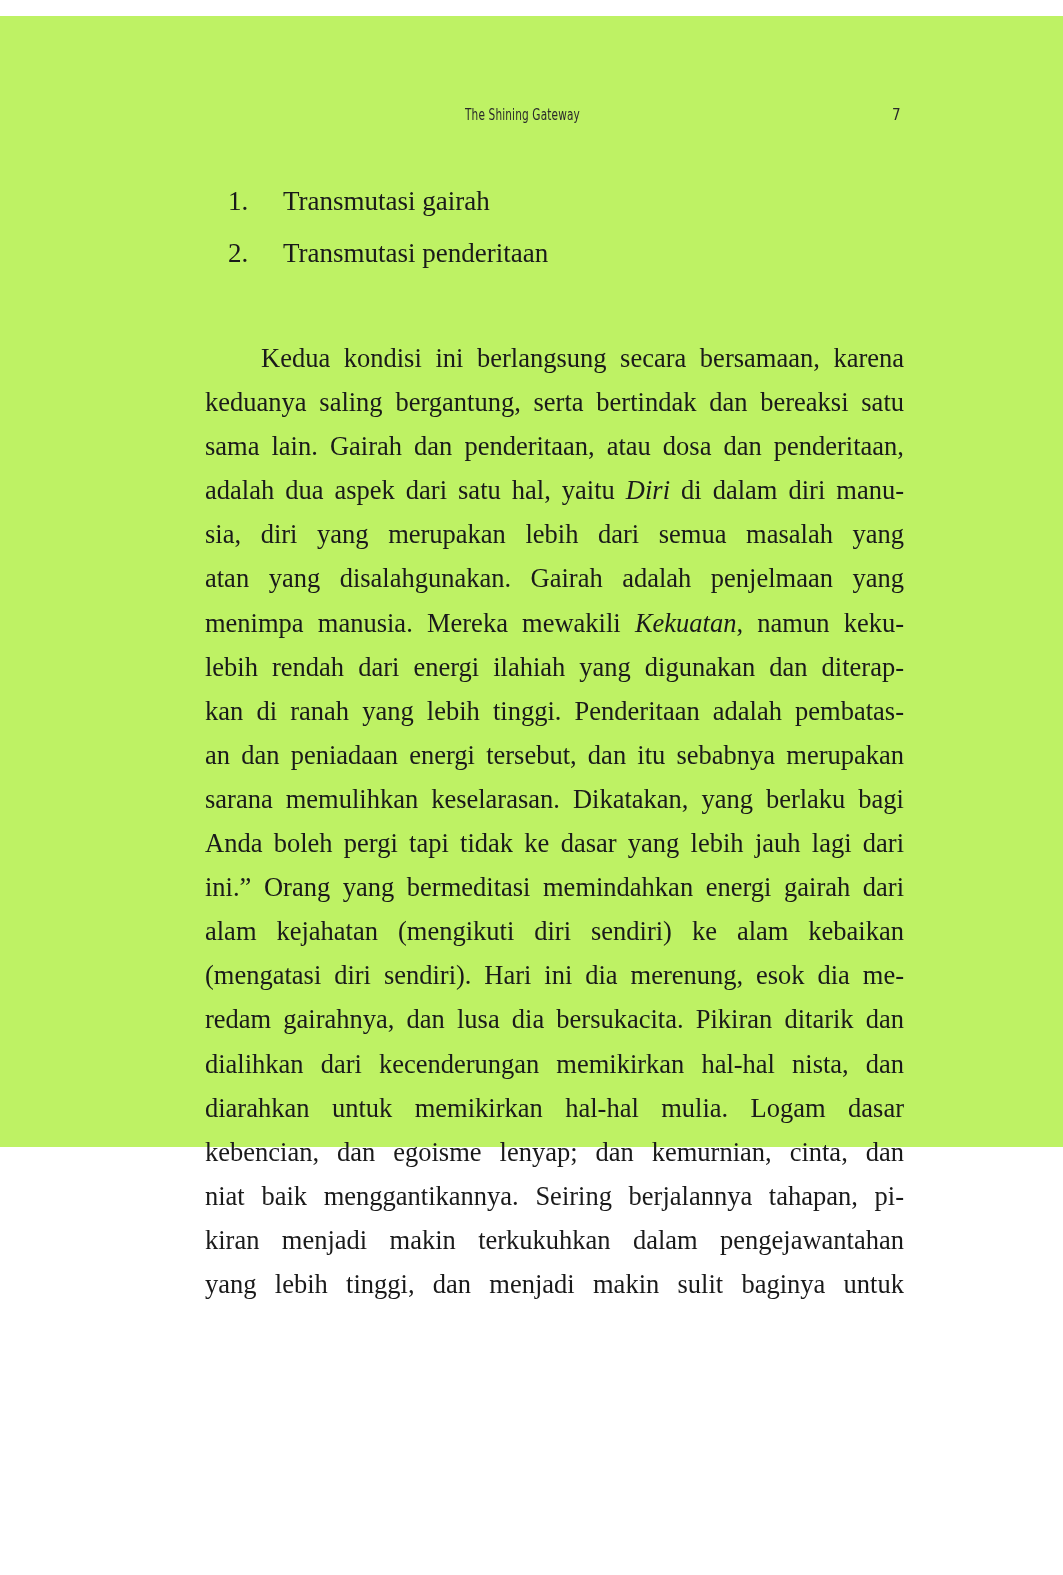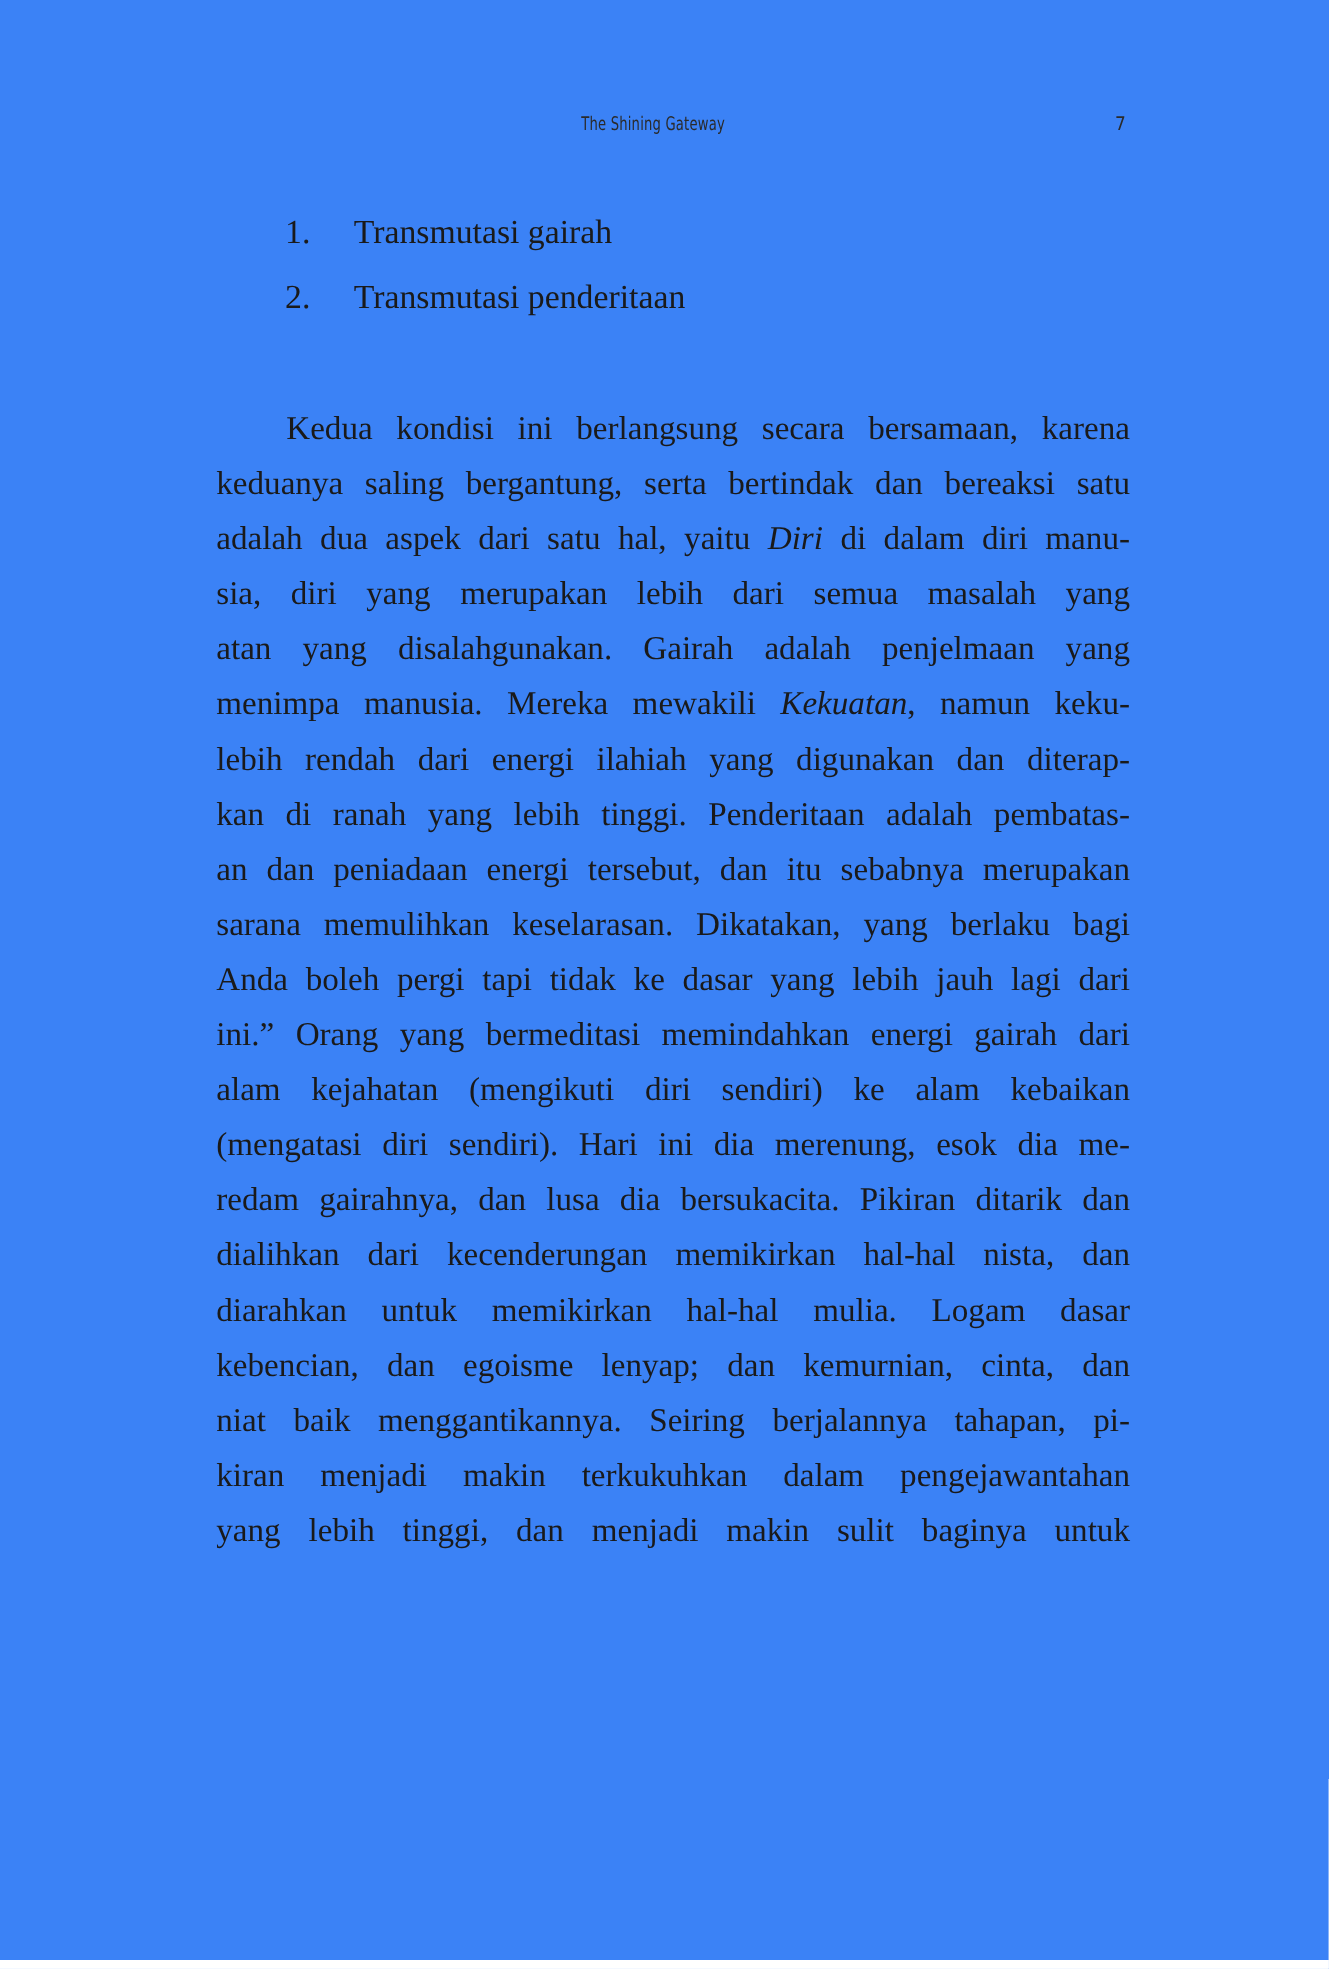--- a/index.html
+++ b/index.html
@@ -1,34 +1,34 @@
 <!DOCTYPE html>
 <html><head>
 <meta charset="utf-8">
 <style>
   html, body { margin: 0; padding: 0; background: #ffffff; }
   body { width: 1063px; height: 1575px; position: relative; overflow: hidden; }
-  .page { position: absolute; left: 0; top: 0; width: 1063px; height: 1568px; background: #3b82f6; }
+  .page { position: absolute; left: 0; top: 16px; width: 1063px; height: 1131px; background: #bef264; }
   .running-head {
     position: absolute; top: 90px; left: 0; width: 1063px; height: 24px;
     font-family: "DejaVu Sans Condensed", "DejaVu Sans", sans-serif;
     font-size: 15px; color: #2a2a2a; letter-spacing: 0.2px;
   }
   .running-title { position: absolute; left: 465px; top: 0; transform: scaleX(0.78); transform-origin: left top; }
   .page-number { position: absolute; left: 892px; top: 0; }
   .list { position: absolute; left: 228px; top: 165px; margin: 0; padding: 0; list-style: none;
     font-family: "Liberation Serif", "DejaVu Serif", serif; font-size: 27px; color: #1a1a1a; }
   .list li { height: 52px; line-height: 40px; display: flex; }
   .list .num { width: 55px; display: inline-block; }
   .body-text {
     position: absolute; left: 173px; top: 320px; width: 731px;
     font-family: "Liberation Serif", "DejaVu Serif", serif; font-size: 26.5px; line-height: 44.1px;
     color: #1a1a1a; margin: 0;
   }
-  .line { display: block; height: 44.1px; white-space: nowrap; text-align: justify; text-align-last: justify; }
+  .line { display: block; height: 44.1px; white-space: nowrap; text-align: justify; text-align-last: justify; margin-left: 32px; }
   .line.first { padding-left: 56px; }
   em { }
 </style>
 </head>
 <body>
 
 <div class="page">
   <div class="running-head">
     <span class="running-title">The Shining Gateway</span>
     <span class="page-number">7</span>
@@ -41,20 +41,21 @@
     </li>
     <li>
       <span class="num">2.</span>
       <span>Transmutasi penderitaan</span>
     </li>
   </ol>
 
   <div class="body-text" id="body-text">
       <span class="line first">Kedua kondisi ini berlangsung secara bersamaan, karena</span>
       <span class="line">keduanya saling bergantung, serta bertindak dan bereaksi satu</span>
+      <span class="line">sama lain. Gairah dan penderitaan, atau dosa dan penderitaan,</span>
       <span class="line"><span>adalah dua aspek dari satu hal, yaitu </span><em>Diri</em><span> di dalam diri manu-</span></span>
       <span class="line">sia, diri yang merupakan lebih dari semua masalah yang</span>
       <span class="line">atan yang disalahgunakan. Gairah adalah penjelmaan yang</span>
       <span class="line"><span>menimpa manusia. Mereka mewakili </span><em>Kekuatan</em><span>, namun keku-</span></span>
       <span class="line">lebih rendah dari energi ilahiah yang digunakan dan diterap-</span>
       <span class="line">kan di ranah yang lebih tinggi. Penderitaan adalah pembatas-</span>
       <span class="line">an dan peniadaan energi tersebut, dan itu sebabnya merupakan</span>
       <span class="line">sarana memulihkan keselarasan. Dikatakan, yang berlaku bagi</span>
       <span class="line">Anda boleh pergi tapi tidak ke dasar yang lebih jauh lagi dari</span>
       <span class="line">ini.” Orang yang bermeditasi memindahkan energi gairah dari</span>

